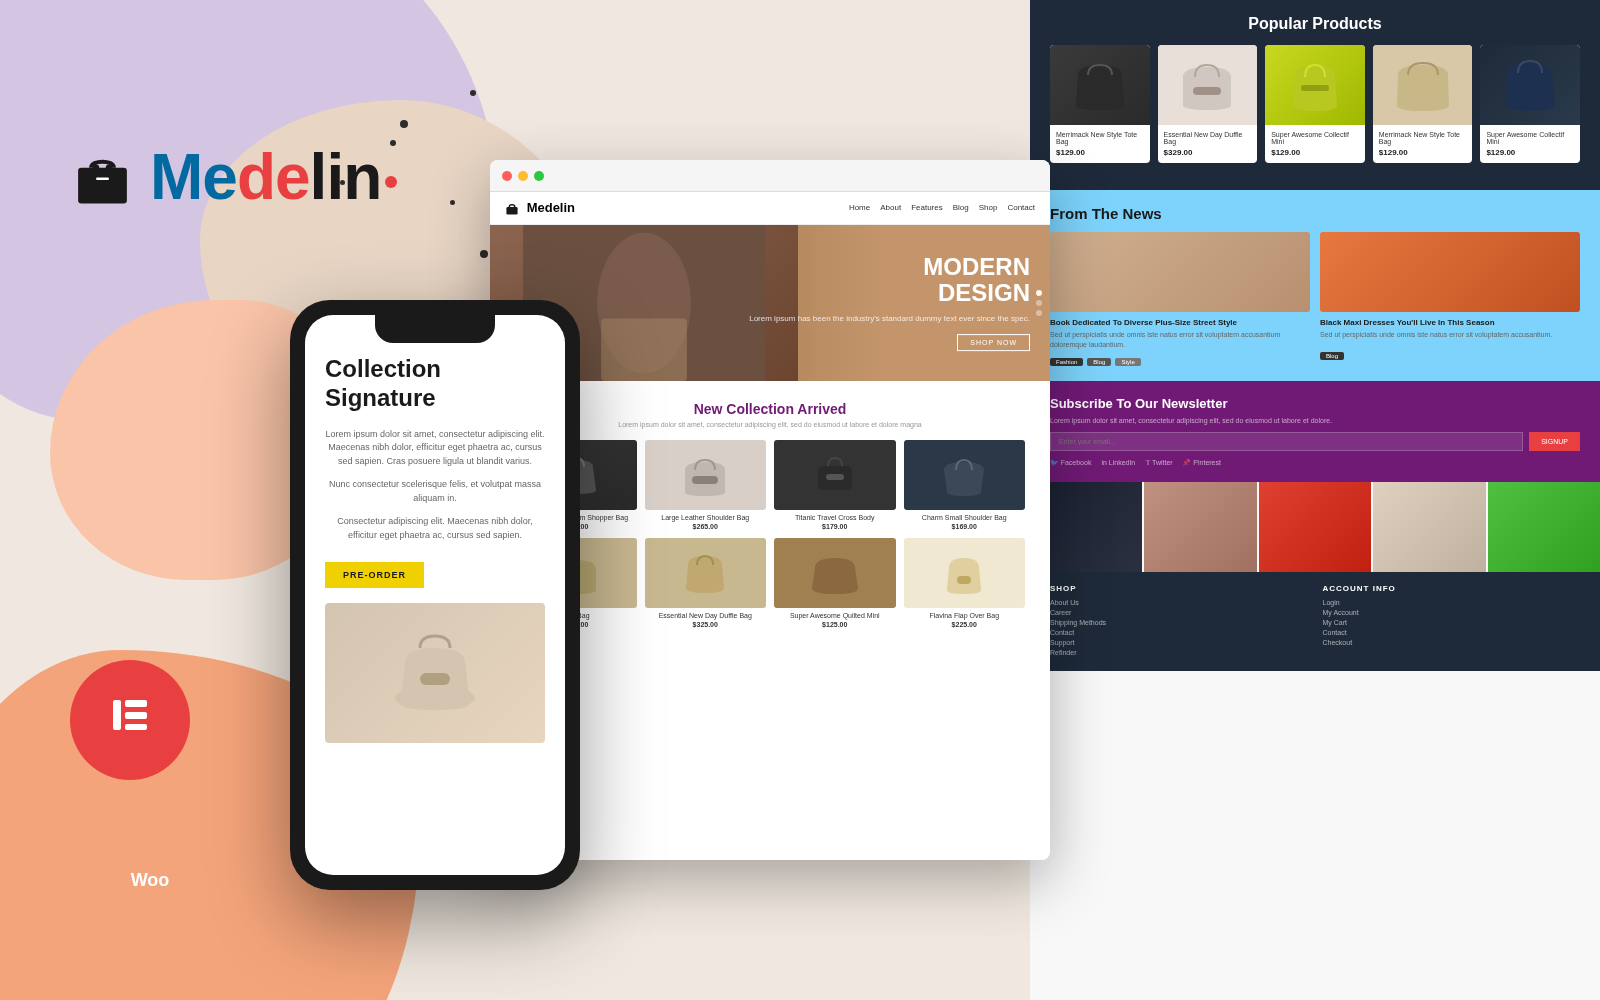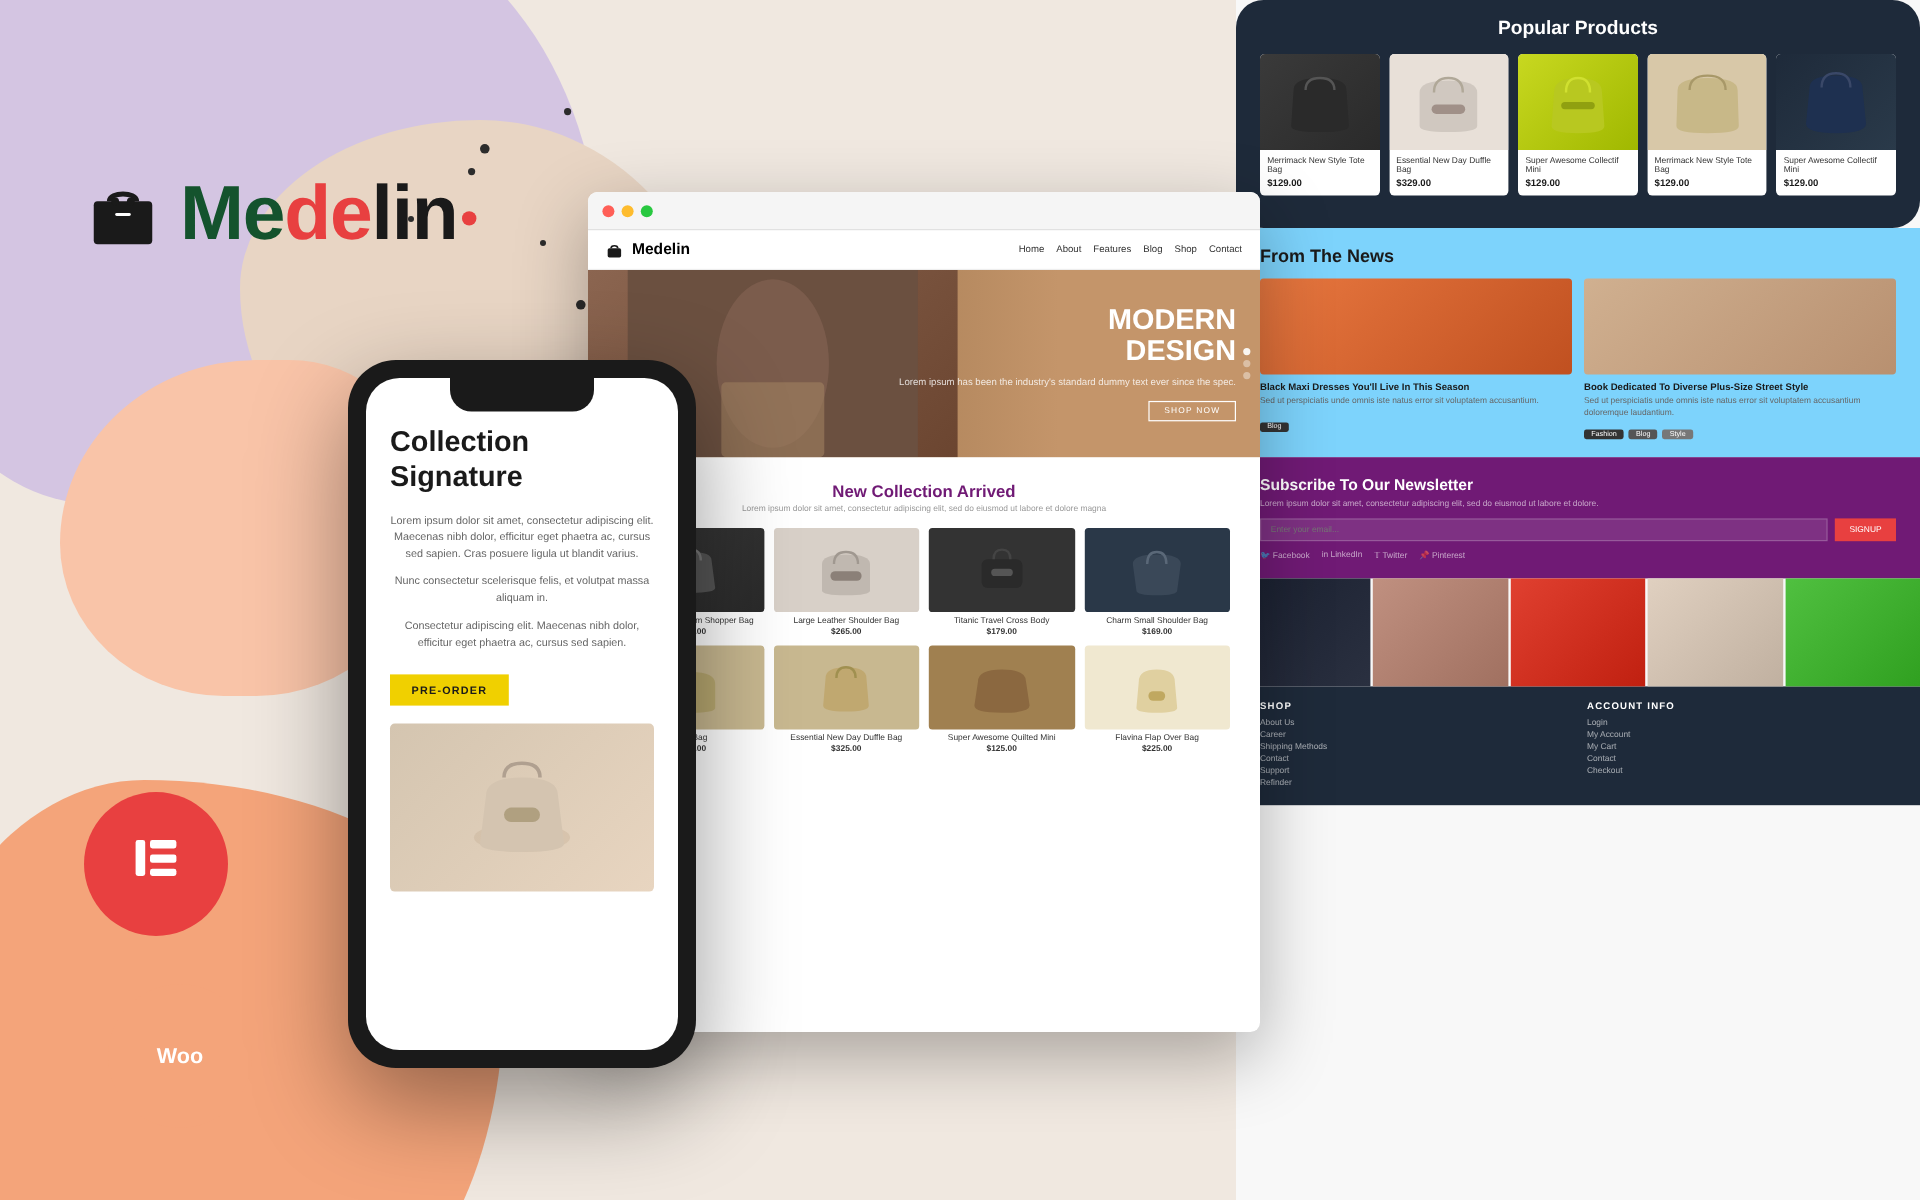--- a/index.html
+++ b/index.html
@@ -76,21 +76,21 @@
       align-items: center;
       gap: 15px;
     }
 
     .logo-text {
       font-size: 64px;
       font-weight: 700;
       letter-spacing: -1px;
     }
 
-    .logo-text .me { color: #14532d; text-align: right; }
+    .logo-text .me { color: #0369a1; text-align: right; }
     .logo-text .de { color: #e84040; }
     .logo-text .lin { color: #1a1a1a; }
     .logo-dot {
       width: 12px; height: 12px;
       background: #e84040;
       border-radius: 50%;
       display: inline-block;
       margin-left: 4px;
       vertical-align: middle;
     }
@@ -381,21 +381,20 @@
       width: 570px;
       height: 1000px;
       background: #f8f8f8;
       z-index: 6;
       overflow: hidden;
     }
 
     .preview-section {
       background: #1e2a3a;
       padding: 15px 20px;
-      border-radius: 23px;
     }
 
     .preview-title {
       color: white;
       font-size: 16px;
       font-weight: 700;
       text-align: center;
       margin-bottom: 12px;
     }
 
@@ -875,35 +874,35 @@
             <div class="pop-product-price">$129.00</div>
           </div>
         </div>
       </div>
     </div>
 
     <div class="news-section">
       <div class="news-title">From The News</div>
       <div class="news-grid">
         <div class="news-item">
-          <div class="news-thumb" style="background:linear-gradient(135deg,#e87840,#c05020);height:80px;border-radius:3px;margin-bottom:6px;"></div>
-          <div class="news-item-title">Black Maxi Dresses You'll Live In This Season</div>
-          <div class="news-item-text">Sed ut perspiciatis unde omnis iste natus error sit voluptatem accusantium.</div>
-          <div style="margin-top:4px;">
-            <span class="news-tag" style="background:#333;">Blog</span>
-          </div>
-        </div>
-        <div class="news-item">
           <div class="news-thumb" style="background:linear-gradient(135deg,#d0b090,#b89070);"></div>
           <div class="news-item-title">Book Dedicated To Diverse Plus-Size Street Style</div>
           <div class="news-item-text">Sed ut perspiciatis unde omnis iste natus error sit voluptatem accusantium doloremque laudantium.</div>
           <div style="display:flex;gap:4px;margin-top:4px;">
             <span class="news-tag" style="background:#333;">Fashion</span>
             <span class="news-tag" style="background:#555;">Blog</span>
             <span class="news-tag" style="background:#777;">Style</span>
+          </div>
+        </div>
+        <div class="news-item">
+          <div class="news-thumb" style="background:linear-gradient(135deg,#e87840,#c05020);height:80px;border-radius:3px;margin-bottom:6px;"></div>
+          <div class="news-item-title">Black Maxi Dresses You'll Live In This Season</div>
+          <div class="news-item-text">Sed ut perspiciatis unde omnis iste natus error sit voluptatem accusantium.</div>
+          <div style="margin-top:4px;">
+            <span class="news-tag" style="background:#333;">Blog</span>
           </div>
         </div>
       </div>
     </div>
 
     <div class="newsletter-section">
       <div class="newsletter-title">Subscribe To Our Newsletter</div>
       <div class="newsletter-sub">Lorem ipsum dolor sit amet, consectetur adipiscing elit, sed do eiusmod ut labore et dolore.</div>
       <div class="newsletter-input">
         <input type="email" placeholder="Enter your email..." style="flex: 1 1 0%; background: rgba(255, 255, 255, 0.1); border: 1px solid rgba(255, 255, 255, 0.2); padding: 5px 8px; color: white; font-size: 7px; outline: none;">

